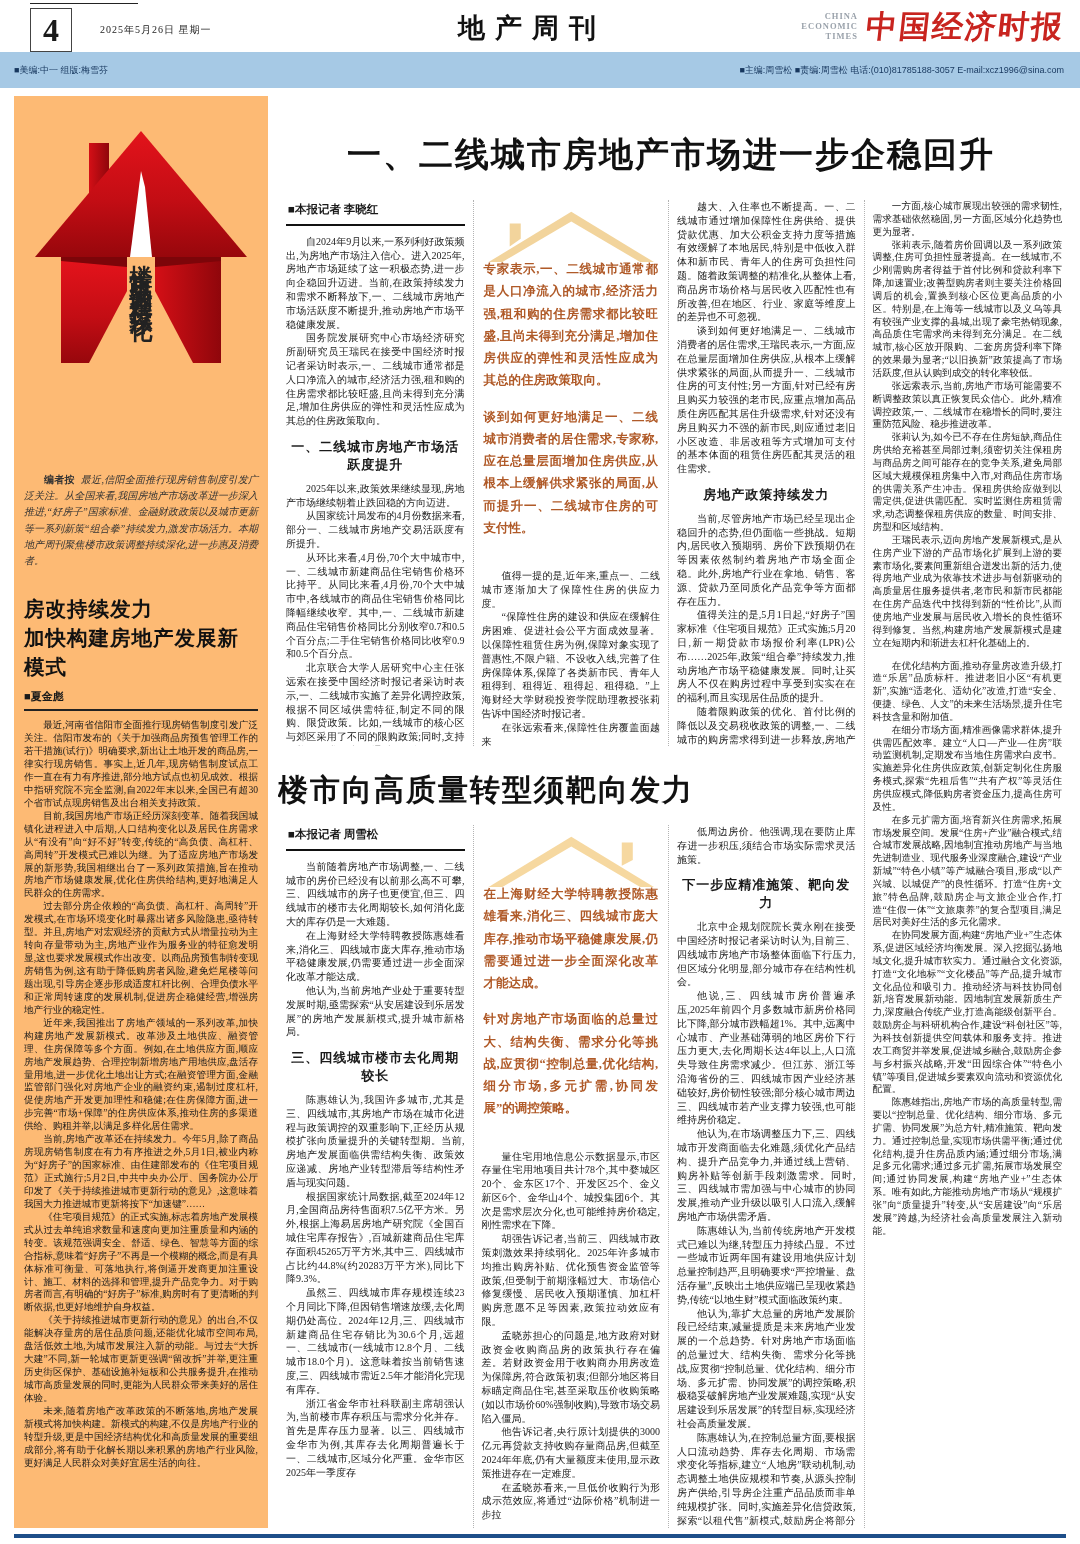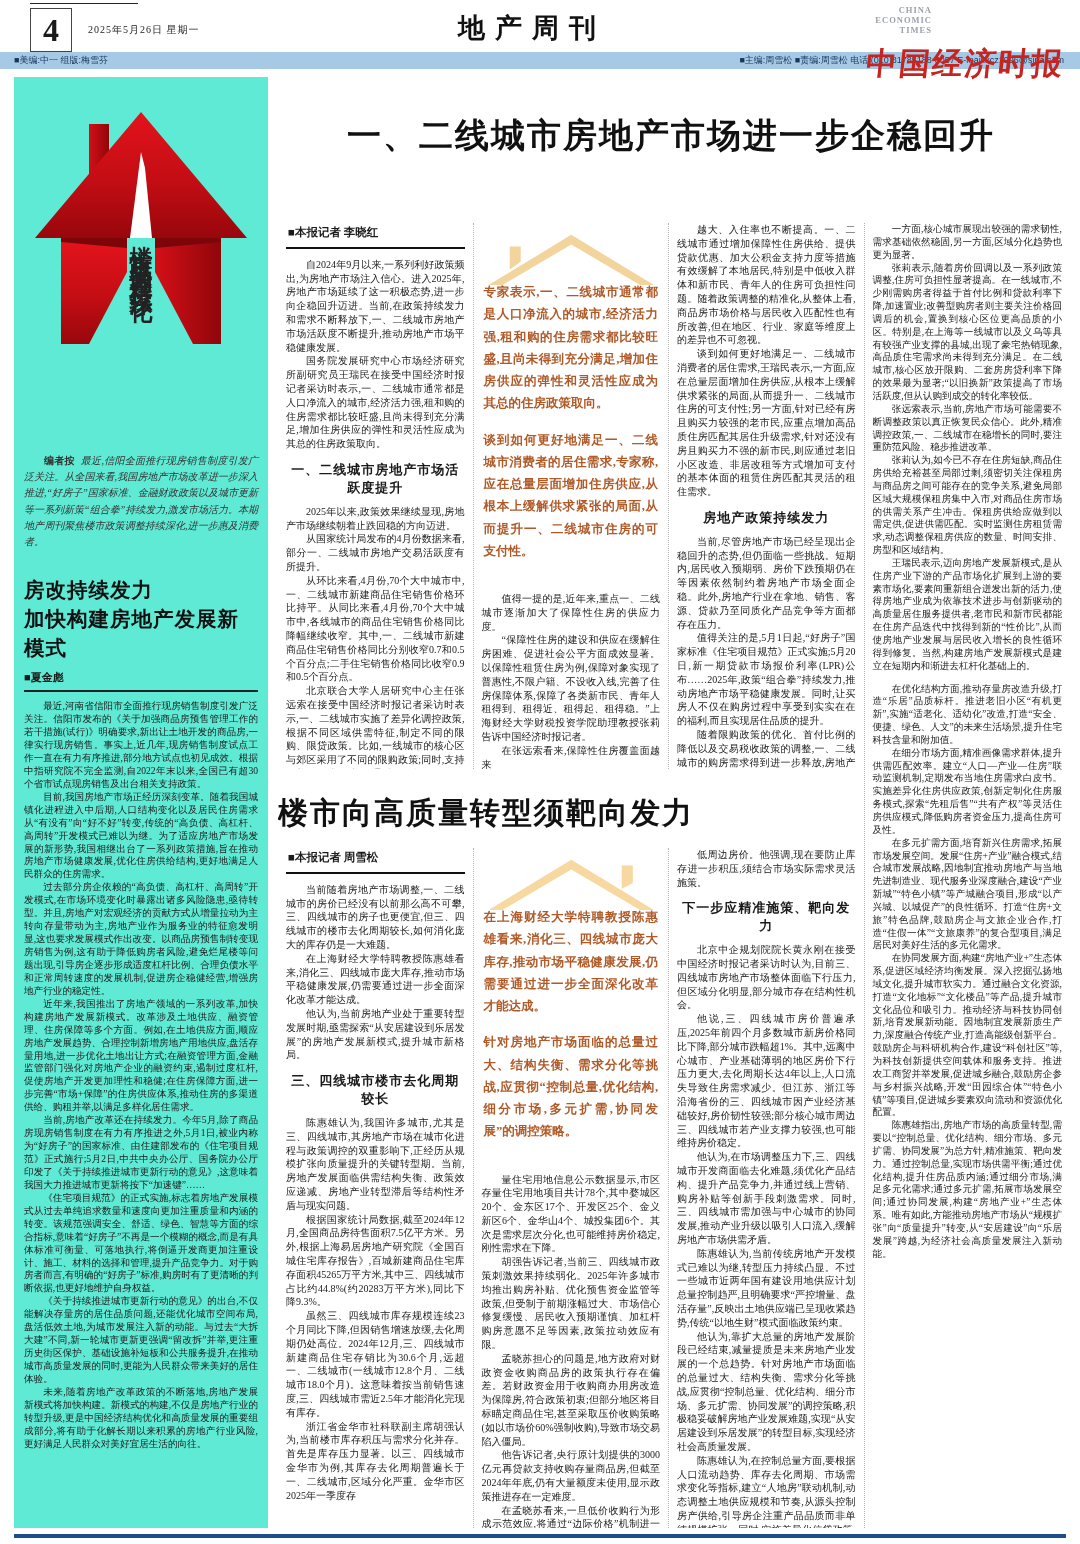--- a/index.html
+++ b/index.html
@@ -10,59 +10,59 @@
   }
   .page { position:relative; width:1080px; height:1544px; overflow:hidden; background:#fff;
           display:flex; flex-direction:column; }
 
   
   .masthead-row { position:relative; height:52px; padding:4px 14px 0 14px; }
   .topline { position:absolute; top:3px; left:30px; width:108px; border-top:1.5px solid #222; }
   .left-head { position:absolute; left:30px; top:8px; display:flex; align-items:center; }
   .pagenum-box { width:42px; height:44px; border:1.5px solid #444; font-size:32px; font-weight:bold;
                  text-align:center; line-height:42px; background:#fff; }
-  .page-date { font-size:10px; margin-left:16px; letter-spacing:1px; color:#222; }
+  .page-date { font-size:10px; margin-left:28px; letter-spacing:1px; color:#222; }
   .section-title { position:absolute; left:0; right:16px; top:10px; text-align:center;
                    font-size:27px; font-weight:900; letter-spacing:10px; color:#111; }
-  .right-head { position:absolute; right:16px; top:6px; display:flex; gap:8px;flex-direction:column; }
+  .right-head { position:absolute; right:16px; top:6px; display:flex; align-items:center; gap:8px; }
   .en-mast { width:66px; font-size:8.5px; font-weight:bold; color:#9aa2ab; text-align:right;
              line-height:1.15; letter-spacing:1px; }
   .cn-mast { font-size:31px; font-weight:900; color:#c8241f; transform:skewX(-6deg);
              letter-spacing:2px; font-family:"Liberation Serif",serif; }
 
-  .info-bar { height:17px; background:#a6c9e5; display:flex; justify-content:space-between;
+  .info-bar { height:36px; background:#a6c9e5; display:flex; justify-content:space-between;
               align-items:center; padding:0 16px 0 14px; font-size:9px; color:#17375e;
               font-family:"Liberation Sans",sans-serif; }
 
   
   .content { flex:1; display:flex; gap:10px; padding:8px 16px 0 14px; overflow:hidden; }
 
   
-  .sidebar { position:relative; width:254px; flex:none; background:#5eead4; padding:6px 10px 8px 10px;
+  .sidebar { position:relative; width:254px; flex:none; background:#fdba74; padding:6px 10px 8px 10px;
              overflow:hidden; }
   .house-art { position:relative; height:330px; }
   .house-art svg { display:block; margin:0 auto; }
   .vtitle { position:absolute; left:50%; transform:translateX(-50%); top:150px;
             writing-mode:vertical-rl; font-size:23px; font-weight:600; letter-spacing:6px;
             color:#222; z-index:3; }
   .editor-note { margin-top:40px; font-size:10px; line-height:1.62; font-style:italic;
                  color:#333; text-indent:2em; text-align:justify; }
   .note-label { font-style:normal; font-weight:900; margin-right:6px; }
   .sb-headline { margin-top:26px; font-size:20.5px; font-weight:900; line-height:1.4;
                  letter-spacing:1px; color:#111; }
   .sb-byline { margin-top:8px; font-size:11px; font-weight:bold; padding-bottom:5px;
                border-bottom:2px solid #222; }
   .sb-body { margin-top:8px; font-size:9.6px; line-height:1.35; text-align:justify; overflow:hidden; }
   .sb-body .para { text-indent:2em; }
 
   
   .main { flex:1; display:flex; flex-direction:column; overflow:hidden; }
   .a1-headline { padding:36px 0 22px 0; text-align:center; font-size:34px; font-weight:900;
                  letter-spacing:2px; color:#111; }
-  .row { flex:1; display:flex; overflow:hidden;margin-top:42px; }
+  .row { flex:1; display:flex; overflow:hidden; }
   .left3 { width:74.5%; display:flex; flex-direction:column; overflow:hidden; }
   .col4 { width:25.5%; border-left:1px dotted #b3b3b3; padding:0 2px 0 8px; overflow:hidden;
           font-size:9.6px; line-height:1.34; text-align:justify; }
   .col4 .para { text-indent:2em; }
   .col4-a2 { margin-top:10px; }
 
   .cols { display:flex; overflow:hidden; }
   .a1cols { height:546px; flex:none; }
   .a2cols { flex:1; }
   .col { flex:1; padding:0 8px; overflow:hidden; font-size:10px; line-height:1.38; text-align:justify; }

